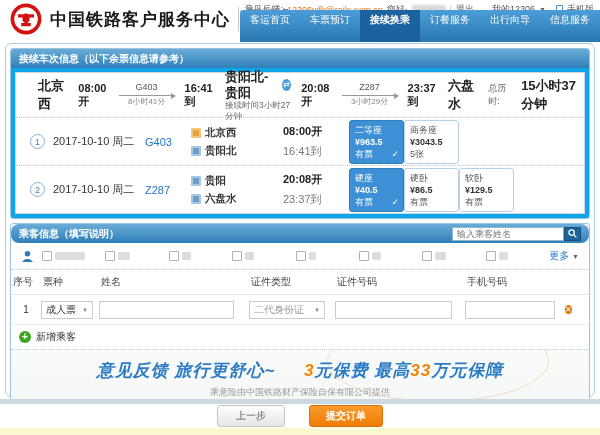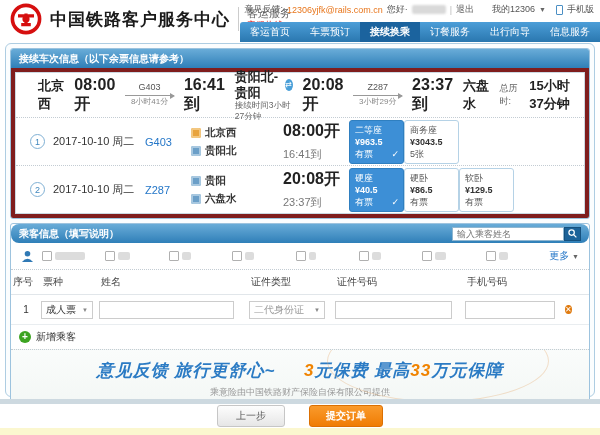--- a/index.html
+++ b/index.html
@@ -20,41 +20,41 @@
   .phone-ic { display:inline-block; width:7px; height:10px; border:1px solid #4b8fc4;
               border-radius:1px; margin-left:6px; }
   .brand { position:absolute; left:10px; top:3px; display:flex; align-items:center; }
   .logo { width:32px; height:32px; margin-right:8px; }
   .brand-title { font-size:17px; font-weight:bold; color:#1a1a1a; letter-spacing:1px;
                  font-family:"DejaVu Serif","Liberation Serif",serif; }
   .brand-div { width:1px; height:24px; background:#ccc; margin:0 8px; }
   .brand-sub { display:flex; flex-direction:column; line-height:1.2; }
   .brand-sub .svc { font-size:11px; color:#666; }
   .brand-sub .hot { font-size:9px; color:#d60f0f; }
-  .nav { position:absolute; right:0; bottom:0; height:20px; display:flex;
+  .nav { position:absolute; right:0; bottom:0; height:32px; display:flex;
          background:linear-gradient(#4c9ed8,#2a77af); border-radius:3px 0 0 0; }
   .nav-tab { padding:0 10px; line-height:20px; color:#fff; font-size:10px;
              cursor:pointer; white-space:nowrap; }
   .nav-tab.active { background:#1b639e; font-weight:bold; }
 
   
   .main { position:absolute; top:43px; left:5px; right:5px; height:354px;
           border:1px solid #aecde2; border-radius:6px; background:#fbfdfe; padding:4px; }
 
   .panel { border:1px solid #9dc3de; border-radius:3px; overflow:hidden; background:#fff; }
   .panel-hd { height:19px; background:linear-gradient(#69acd8,#2f7fb8); color:#fff;
               font-size:10px; font-weight:bold; line-height:19px; padding:0 8px;
               display:flex; align-items:center; }
 
   
-  .p1-body { background:#7f1d1d; padding:4px; }
+  .p1-body { background:#0ea5e9; padding:4px; }
   .itinerary { border:1px solid #ccd9e2; background:#fff; }
   .summary { display:flex; align-items:center; height:44px; padding-left:22px; gap:10px; }
   .sta-big { font-size:13px; font-weight:bold; color:#222; }
-  .time-b { font-size:16px; font-weight:bold; color:#222; }
+  .time-b { font-size:11px; font-weight:bold; color:#222; }
   .time-g { font-size:11px; color:#777; }
   .arrow { display:flex; flex-direction:column; align-items:center; width:72px; line-height:1.1; }
   .arrow .tn { font-size:9px; color:#555; }
   .arrow .ln { position:relative; width:100%; height:1px; background:#999; margin:2px 0; }
   .arrow .ln::after { content:""; position:absolute; right:-1px; top:-2.5px;
         border-left:5px solid #999; border-top:3px solid transparent; border-bottom:3px solid transparent; }
   .arrow .du { font-size:8px; color:#888; }
   .xfer { display:flex; flex-direction:column; line-height:1.2; }
   .xfer-top { display:flex; align-items:center; gap:4px; }
   .xfer-ic { width:12px; height:12px; border-radius:50%; background:#4a9fd8; color:#fff;

